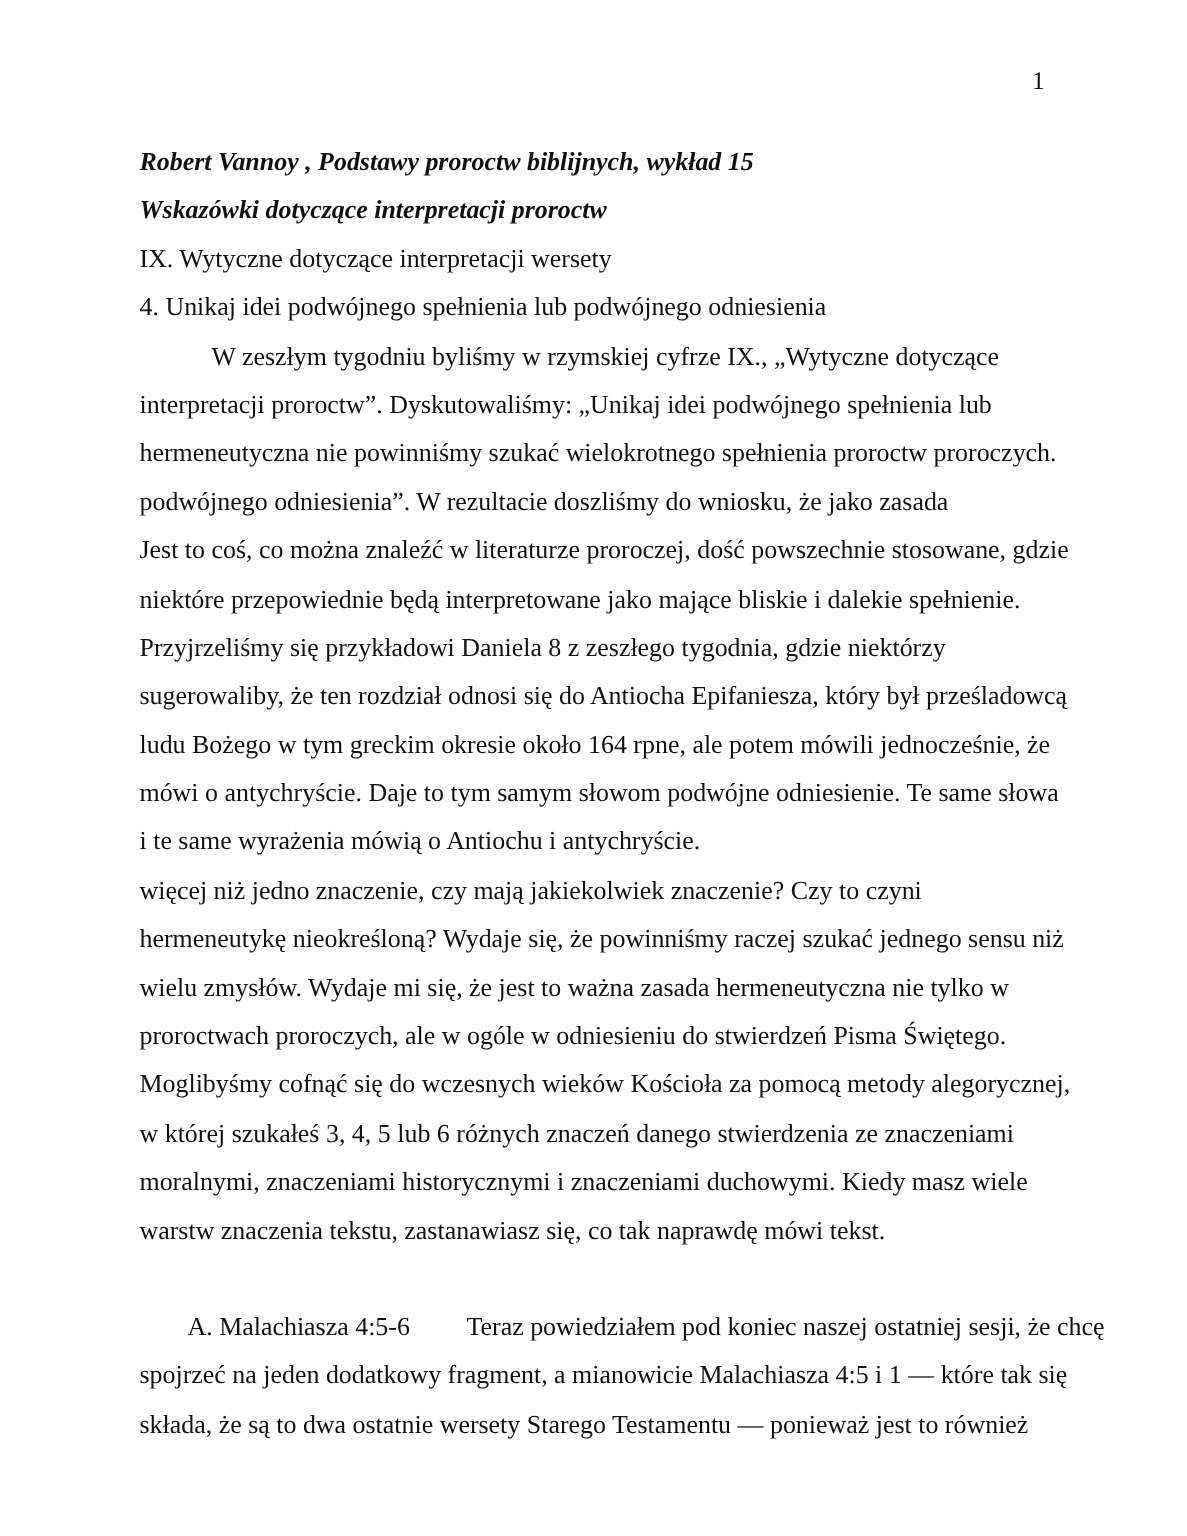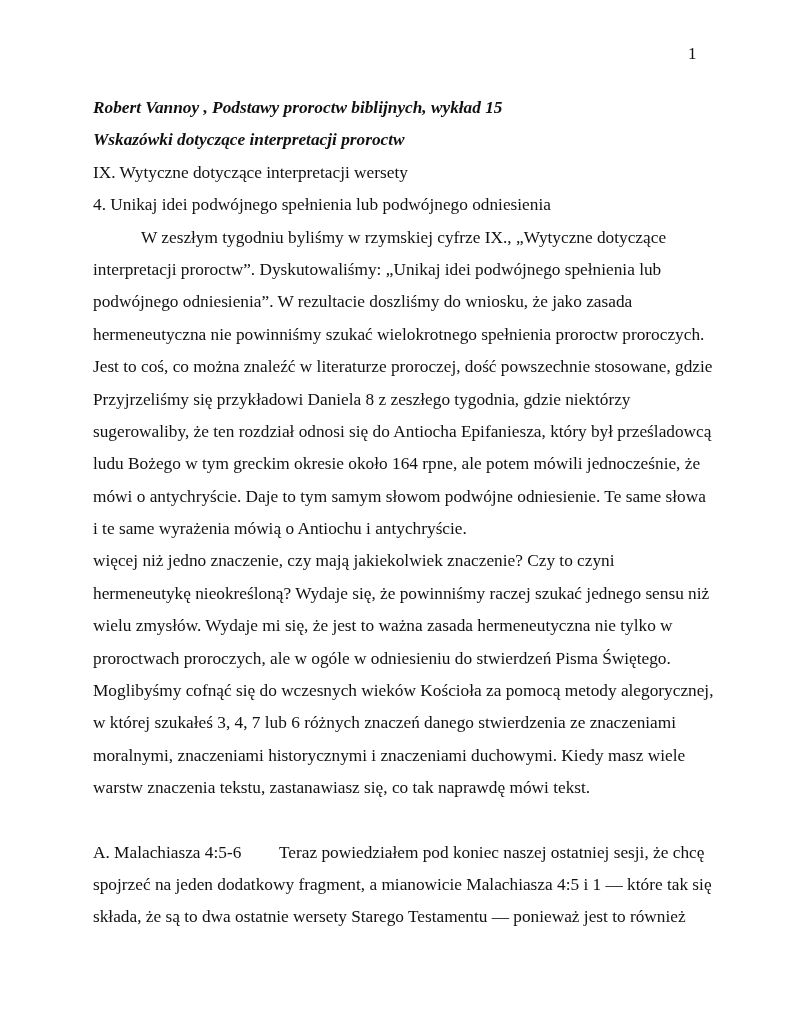--- a/index.html
+++ b/index.html
@@ -4,53 +4,54 @@
 <style>
   html, body { margin: 0; padding: 0; background: #ffffff; }
   body { width: 791px; height: 1024px; position: relative; overflow: hidden;
          font-family: "Liberation Serif", "DejaVu Serif", serif; color: #111; }
   .page-number { position: absolute; top: 44px; left: 688px; font-size: 17px; }
   .content { position: absolute; left: 93px; top: 92px; width: 610px; }
   .line { font-size: 17.3px; line-height: 32.4px; white-space: nowrap; height: 32.4px; }
   .bold { font-weight: bold; font-style: italic; }
   .indent { padding-left: 48px; }
   .gap { height: 32px; }
-  .heading-label { display: inline-block; width: 186px; }
+  .heading-label { display: inline-block; width: 186px; margin-left: 32px; }
 </style>
 </head>
 <body>
 
 <div class="page-number">1</div>
 
 <div class="content">
   <div class="line bold">Robert Vannoy , Podstawy proroctw biblijnych, wykład 15</div>
   <div class="line bold">Wskazówki dotyczące interpretacji proroctw</div>
   <div class="line">IX. Wytyczne dotyczące interpretacji wersety</div>
   <div class="line">4. Unikaj idei podwójnego spełnienia lub podwójnego odniesienia</div>
 
   <div>
     <div class="line indent">W zeszłym tygodniu byliśmy w rzymskiej cyfrze IX., „Wytyczne dotyczące</div>
     <div class="line">interpretacji proroctw”. Dyskutowaliśmy: „Unikaj idei podwójnego spełnienia lub</div>
+    <div class="line">hermeneutyczna nie powinniśmy szukać wielokrotnego spełnienia proroctw proroczych.</div>
     <div class="line">podwójnego odniesienia”. W rezultacie doszliśmy do wniosku, że jako zasada</div>
-    <div class="line">hermeneutyczna nie powinniśmy szukać wielokrotnego spełnienia proroctw proroczych.</div>
     <div class="line">Jest to coś, co można znaleźć w literaturze proroczej, dość powszechnie stosowane, gdzie</div>
+    <div class="line">niektóre przepowiednie będą interpretowane jako mające bliskie i dalekie spełnienie.</div>
     <div class="line">Przyjrzeliśmy się przykładowi Daniela 8 z zeszłego tygodnia, gdzie niektórzy</div>
     <div class="line">sugerowaliby, że ten rozdział odnosi się do Antiocha Epifaniesza, który był prześladowcą</div>
     <div class="line">ludu Bożego w tym greckim okresie około 164 rpne, ale potem mówili jednocześnie, że</div>
     <div class="line">mówi o antychryście. Daje to tym samym słowom podwójne odniesienie. Te same słowa</div>
     <div class="line">i te same wyrażenia mówią o Antiochu i antychryście.</div>
   </div>
 
   <div>
     <div class="line">więcej niż jedno znaczenie, czy mają jakiekolwiek znaczenie? Czy to czyni</div>
     <div class="line">hermeneutykę nieokreśloną? Wydaje się, że powinniśmy raczej szukać jednego sensu niż</div>
     <div class="line">wielu zmysłów. Wydaje mi się, że jest to ważna zasada hermeneutyczna nie tylko w</div>
     <div class="line">proroctwach proroczych, ale w ogóle w odniesieniu do stwierdzeń Pisma Świętego.</div>
     <div class="line">Moglibyśmy cofnąć się do wczesnych wieków Kościoła za pomocą metody alegorycznej,</div>
-    <div class="line">w której szukałeś 3, 4, 7 lub 6 różnych znaczeń danego stwierdzenia ze znaczeniami</div>
+    <div class="line">w której szukałeś 3, 4, 5 lub 6 różnych znaczeń danego stwierdzenia ze znaczeniami</div>
     <div class="line">moralnymi, znaczeniami historycznymi i znaczeniami duchowymi. Kiedy masz wiele</div>
     <div class="line">warstw znaczenia tekstu, zastanawiasz się, co tak naprawdę mówi tekst.</div>
   </div>
 
   <div class="gap"></div>
 
   <div>
     <div class="line">
       <span class="heading-label">A. Malachiasza 4:5-6</span><span>Teraz powiedziałem pod koniec naszej ostatniej sesji, że chcę</span>
     </div>

